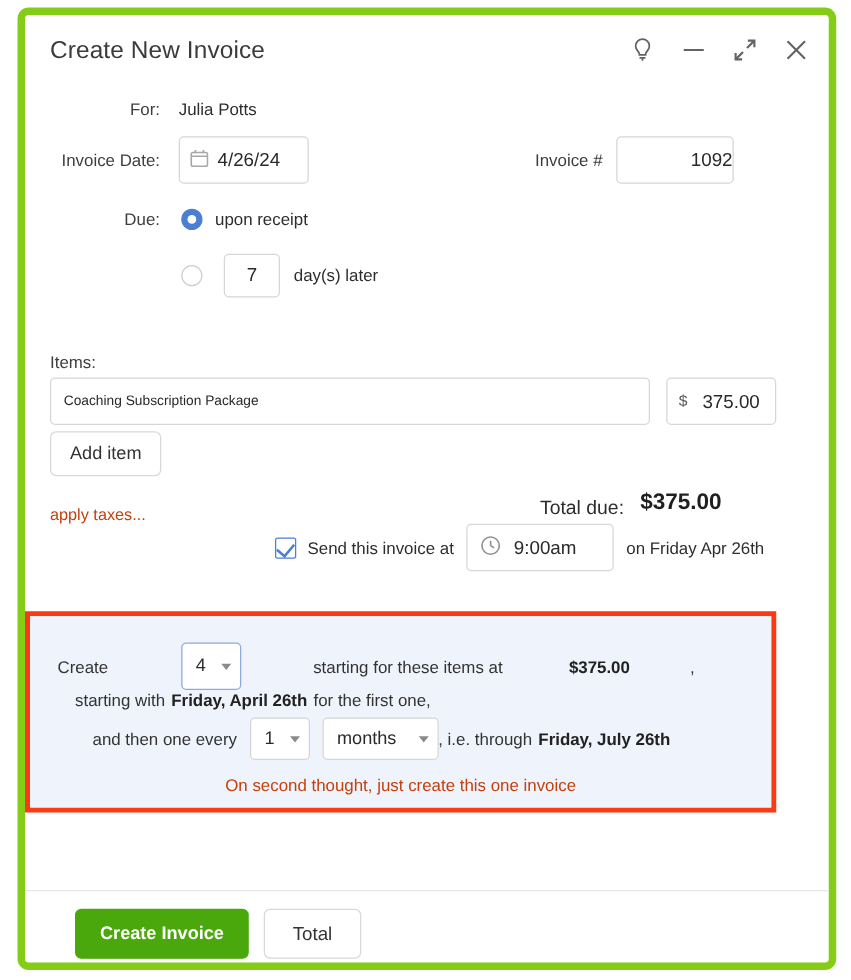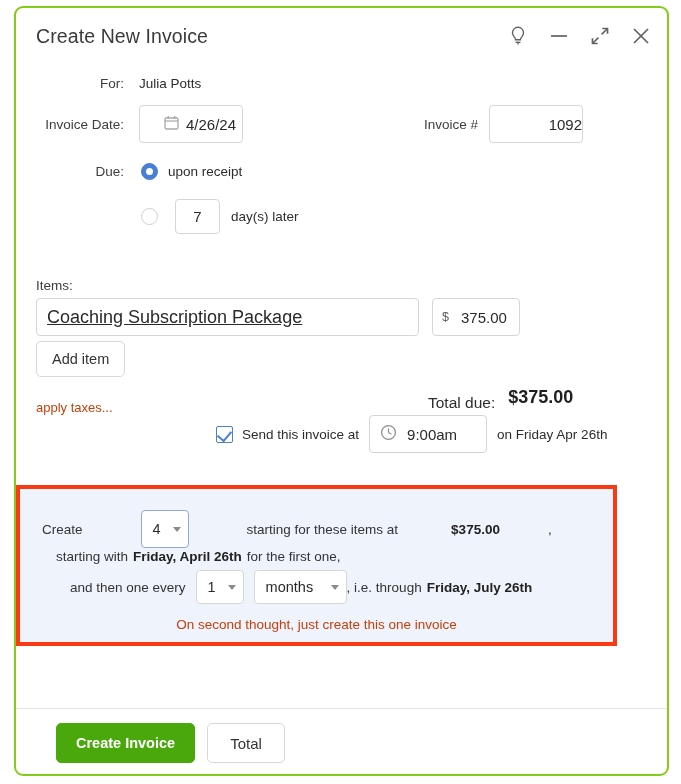--- a/index.html
+++ b/index.html
@@ -13,21 +13,21 @@
   }
 
   
   .window {
     position: absolute;
     left: 14px;
     top: 6px;
     width: 655px;
     height: 770px;
     background: #ffffff;
-    border: 2px solid #84cc16;
+    border: 6px solid #84cc16;
     border-radius: 9px;
   }
 
   
   .titlebar {
     position: absolute;
     left: 0; top: 0;
     width: 100%;
     height: 58px;
   }
@@ -68,24 +68,24 @@
   .field {
     background: #ffffff;
     border: 1px solid #d6d6d6;
     border-radius: 4px;
     display: flex;
     align-items: center;
     font-size: 15px;
     color: #2a2a2a;
     height: 38px;
   }
-  .field.date { width: 104px; padding-left: 24px; gap: 7px; }
+  .field.date { width: 104px; padding-left: 8px; gap: 7px; }
   .field.invnum { width: 94px; padding-left: 13px; }
   .field.days  { width: 45px;  justify-content: center; height: 35px; font-size: 15px;}
-  .field.item  { width: 383px; padding-left: 10px; font-size: 18px; text-decoration: underline; }
+  .field.item  { width: 480px; padding-left: 10px; font-size: 11px; }
   .field.amount{ width: 88px;  padding-left: 9px; gap: 12px; }
   .field.time  { width: 118px; padding-left: 10px; gap: 10px; }
 
   .cur { font-size: 12.5px; color: #5a5a5a; }
 
   
   .radio {
     width: 17px; height: 17px;
     border-radius: 50%;
     border: 1px solid #cfcfcf;

